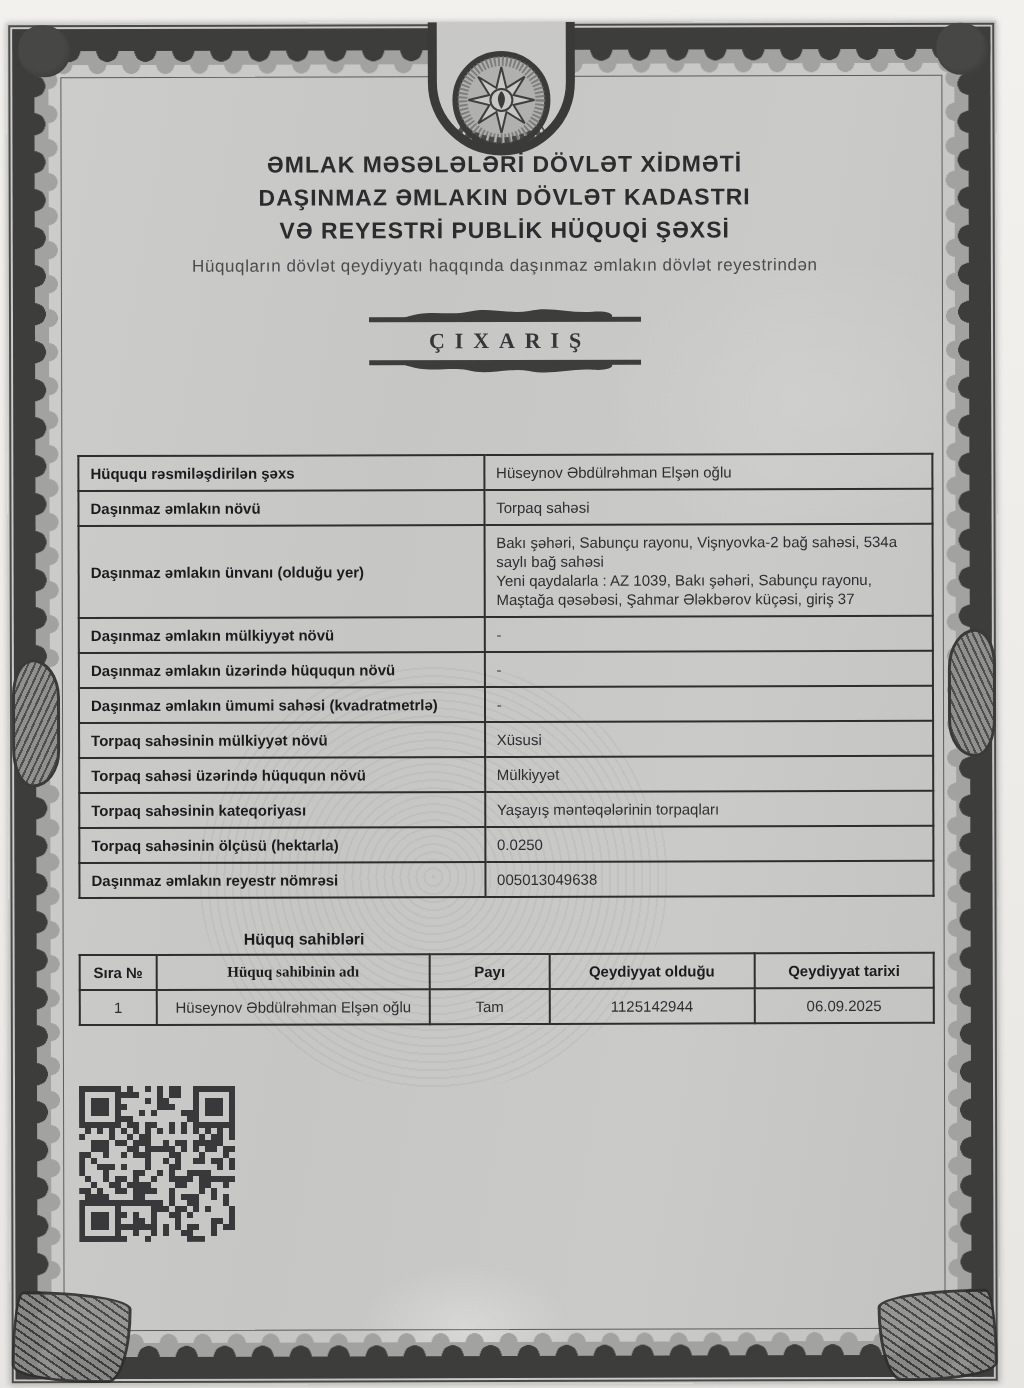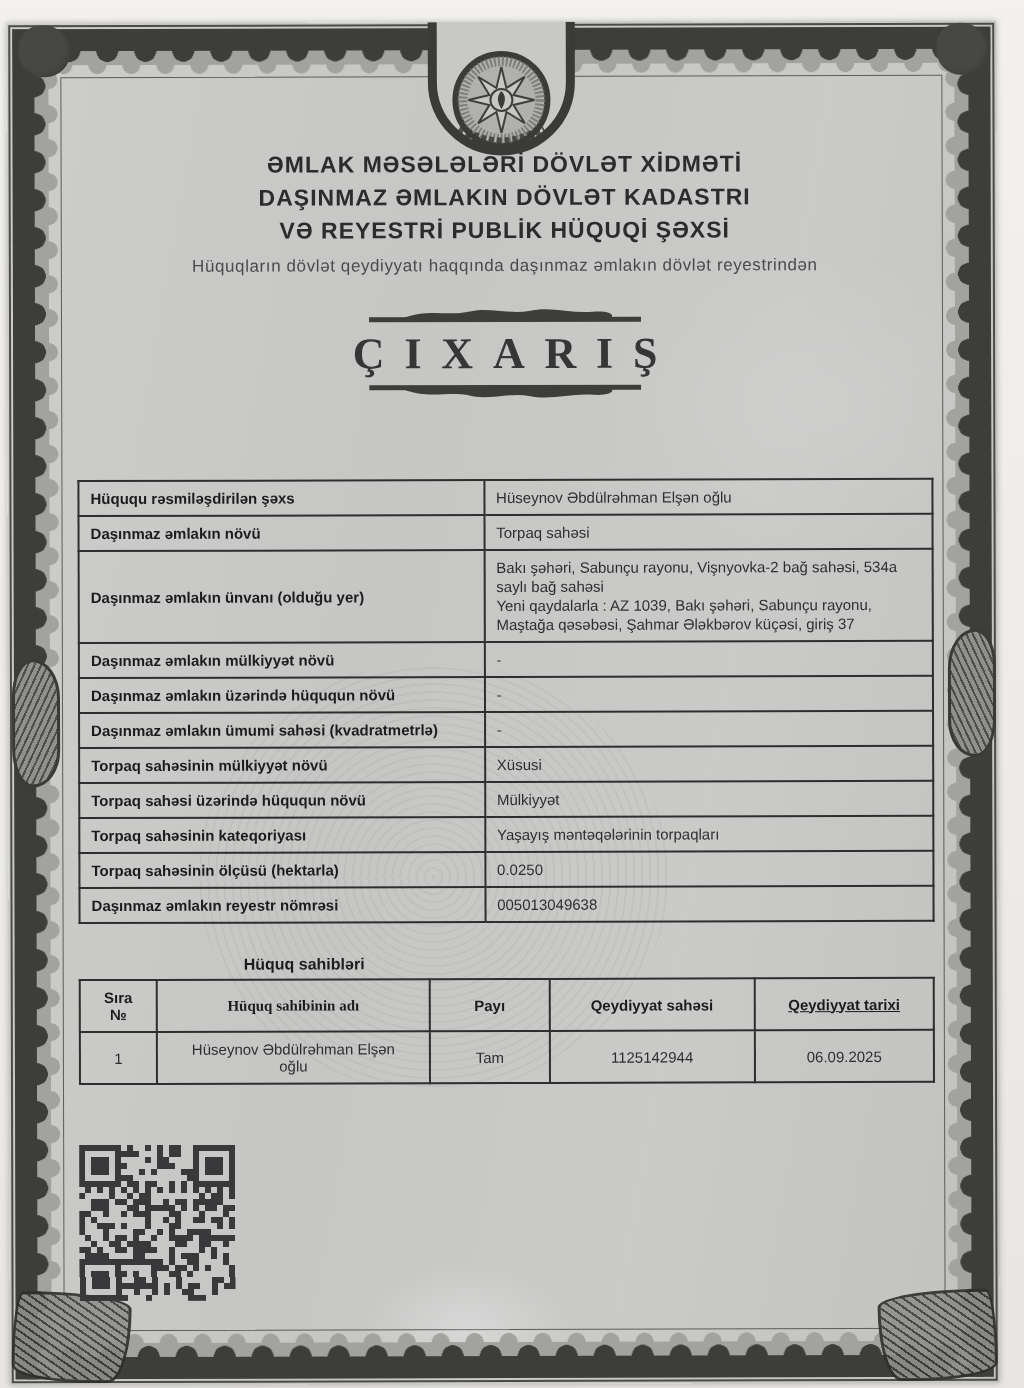--- a/index.html
+++ b/index.html
@@ -71,37 +71,37 @@
   .swirl.bl{left:2px; bottom:2px; border-radius:10% 90% 20% 70% / 80% 20% 80% 20%;}
   .swirl.br{right:2px; bottom:2px; border-radius:90% 10% 70% 20% / 20% 80% 20% 80%;}
   
   .arch{position:absolute; top:0; left:50%; transform:translateX(-50%); width:190px; height:152px; z-index:5;}
   
   .content{position:absolute; top:56px; left:70px; right:64px; bottom:40px;}
   .agency{margin-top:70px; text-align:center; font-weight:bold; font-size:23px;
           line-height:33px; letter-spacing:1px; color:#2c2c2e;}
   .subtitle{margin-top:9px; text-align:center; font-size:17px; letter-spacing:.6px; color:#4b4b4d;}
   .title-block{margin-top:30px; display:flex; flex-direction:column; align-items:center;}
-  .doc-title{font-family:"Liberation Serif", serif; font-size:44px; letter-spacing:.45em;
+  .doc-title{font-family:"Liberation Serif", serif; font-size:22px; letter-spacing:.45em;
              text-indent:.45em; color:#363638; margin:2px 1px; font-weight:600;}
   .rule{display:block;}
   .rule.flip{transform:scaleY(-1);}
   
   table{border-collapse:collapse; width:100%;}
   .details{margin-top:78px; border:2px solid #262626;}
   .details td{border:2px solid #2e2e2e; padding:7px 11px; font-size:15px; line-height:19px; vertical-align:middle;}
   .details .lbl{font-weight:bold; width:47.5%; color:#1c1c1e;}
   .details .val{color:var(--ink-soft); white-space:pre-line;}
   
   .owners-caption{margin-top:32px; padding-left:165px; font-weight:bold; font-size:16px; color:#1c1c1e;}
   .owners{margin-top:5px; border:2px solid #262626;}
-  .owners th,.owners td{border:2px solid #2e2e2e; text-align:center; font-size:15px; padding:8px 22px;}
+  .owners th,.owners td{border:2px solid #2e2e2e; text-align:center; font-size:15px; padding:8px 6px;}
   .owners th{font-weight:bold; color:#1c1c1e;}
   .owners td{color:var(--ink-soft);}
-  .w-sira{width:9%;} .w-adi{width:32%;font-family:Liberation Serif, serif;} .w-payi{width:14%;margin-left:40px;} .w-nomre{width:24%;} .w-tarix{width:21%;text-decoration:underline;}
+  .w-sira{width:9%;} .w-adi{width:32%;font-family:Liberation Serif, serif;} .w-payi{width:14%;margin-left:40px;} .w-nomre{width:24%;} .w-tarix{width:21%;}
   
   .qr{margin-top:60px; width:156px; height:156px;}
   .qr svg{shape-rendering:crispEdges;}
   
   .watermark{
     position:absolute; top:640px; left:190px; width:470px; height:430px; border-radius:50%;
     background:repeating-radial-gradient(circle at 50% 50%, rgba(70,70,68,.055) 0 2px, transparent 2px 8px);
     pointer-events:none;
   }
 </style>
@@ -208,21 +208,21 @@
       </tbody>
     </table>
 
     <div class="owners-caption">Hüquq sahibləri</div>
     <table class="owners">
       <thead>
         <tr>
           <th class="w-sira">Sıra №</th>
           <th class="w-adi">Hüquq sahibinin adı</th>
           <th class="w-payi">Payı</th>
-          <th class="w-nomre">Qeydiyyat sahəsi</th>
+          <th class="w-nomre">Qeydiyyat olduğu</th>
           <th class="w-tarix">Qeydiyyat tarixi</th>
         </tr>
       </thead>
       <tbody>
         <tr>
           <td>1</td>
           <td>Hüseynov Əbdülrəhman Elşən oğlu</td>
           <td>Tam</td>
           <td>1125142944</td>
           <td>06.09.2025</td>

